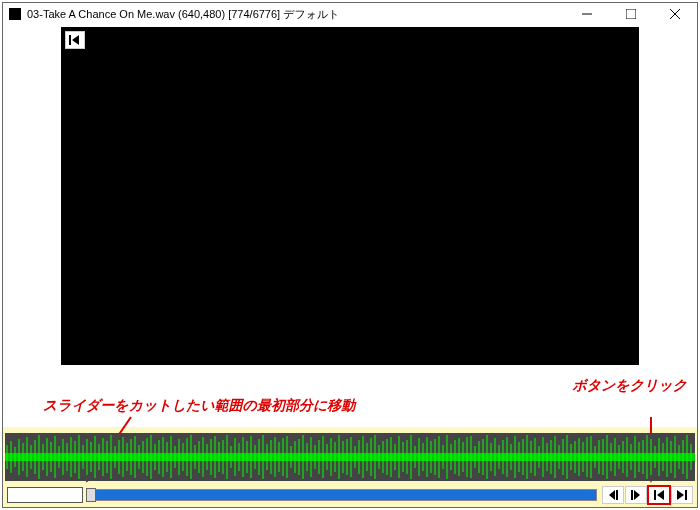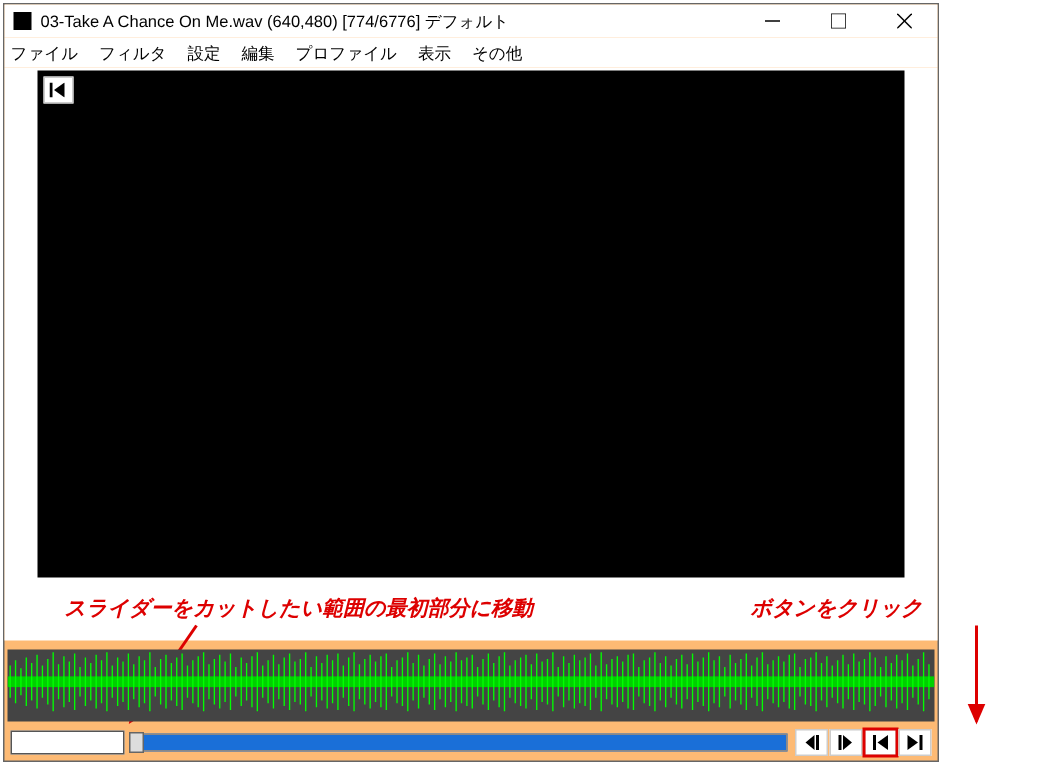--- a/index.html
+++ b/index.html
@@ -1,29 +1,29 @@
 <!DOCTYPE html>
 <html><head>
 <meta charset="utf-8">
 <style>
 * { box-sizing: border-box; margin: 0; padding: 0; font-family: "Segoe UI", "Meiryo", sans-serif; }
 body { width: 700px; height: 510px; background: #fff; overflow: hidden; position: relative; }
-.app { width: 624px; height: 506px; margin: 2px; border: 1px solid #666; background: #fdba74; display: flex; flex-direction: column; position: relative; }
+.app { width: 696px; height: 506px; margin: 2px; border: 1px solid #666; background: #fef9c3; display: flex; flex-direction: column; position: relative; }
 .titlebar { height: 22px; background: #fff; display: flex; align-items: center; font-size: 11px; color: #000; padding-left: 6px; }
 .titlebar .icon-sq { width: 12px; height: 12px; background: #000; margin-right: 6px; }
 .titlebar .spacer { flex: 1; }
 .winbtn { width: 44px; height: 22px; display: flex; align-items: center; justify-content: center; font-size: 11px; }
 .winbtn svg { display: block; }
 .menubar { height: 20px; background: #fff; display: flex; align-items: center; font-size: 11px; padding-left: 4px; gap: 14px; }
 .content { flex: 1; background: #fff; display: flex; justify-content: center; align-items: flex-start; padding-top: 2px; position: relative; }
 .video { width: 578px; height: 338px; background: #000; position: relative; }
 .marker-btn { position: absolute; top: 4px; left: 4px; width: 20px; height: 18px; background: #fff; border: 1px solid #ccc; display: flex; align-items: center; justify-content: center; }
 .annot { position: absolute; font-size: 14px; font-weight: bold; color: #d00; font-style: italic; }
 .annot1 { left: 40px; top: 394px; text-align: center; }
-.annot2 { right: 10px; top: 394px; }
+.annot2 { right: 10px; top: 374px; }
 .wave-wrap { height: 58px; position: relative; }
 .wave-bg { position: absolute; left: 2px; right: 2px; top: 6px; bottom: 4px; background: #444; }
 .wave { position: absolute; left: 2px; right: 2px; top: 6px; bottom: 4px; overflow: hidden; }
 .slider-row { height: 22px; display: flex; align-items: center; padding: 0 4px 2px 4px; gap: 0; }
 .pos-box { width: 76px; height: 16px; border: 1px solid #555; background: #fff; }
 .track { flex: 1; height: 12px; background: #1a6fd8; border: 1px solid #888; margin: 0 4px; position: relative; }
 .thumb { position: absolute; left: -2px; top: -2px; width: 10px; height: 14px; background: #ddd; border: 1px solid #666; }
 .tbtn { width: 22px; height: 18px; background: #fff; border: 1px solid #ccc; display: flex; align-items: center; justify-content: center; margin-left: 1px; }
 .tbtn.hl { outline: 2px solid #d00; outline-offset: -1px; }
 .arrow { position: absolute; pointer-events: none; }
@@ -48,29 +48,20 @@
         </svg>
     </div>
     <div class="winbtn">
       <svg width="10" height="10">
           <line x1="0" y1="0" x2="10" y2="10" stroke="#000" stroke-width="1"></line>
           <line x1="10" y1="0" x2="0" y2="10" stroke="#000" stroke-width="1"></line>
         </svg>
     </div>
   </div>
 
-  <div class="menubar">
-    <span>ファイル</span>
-    <span>フィルタ</span>
-    <span>設定</span>
-    <span>編集</span>
-    <span>プロファイル</span>
-    <span>表示</span>
-    <span>その他</span>
-  </div>
 
   <div class="content">
     <div class="video">
       <div class="marker-btn">
         <svg width="12" height="10">
           <line x1="1" y1="0" x2="1" y2="10" stroke="#000" stroke-width="2"></line>
           <polygon points="10,0 10,10 3,5" fill="#000"></polygon>
         </svg>
       </div>
     </div>

